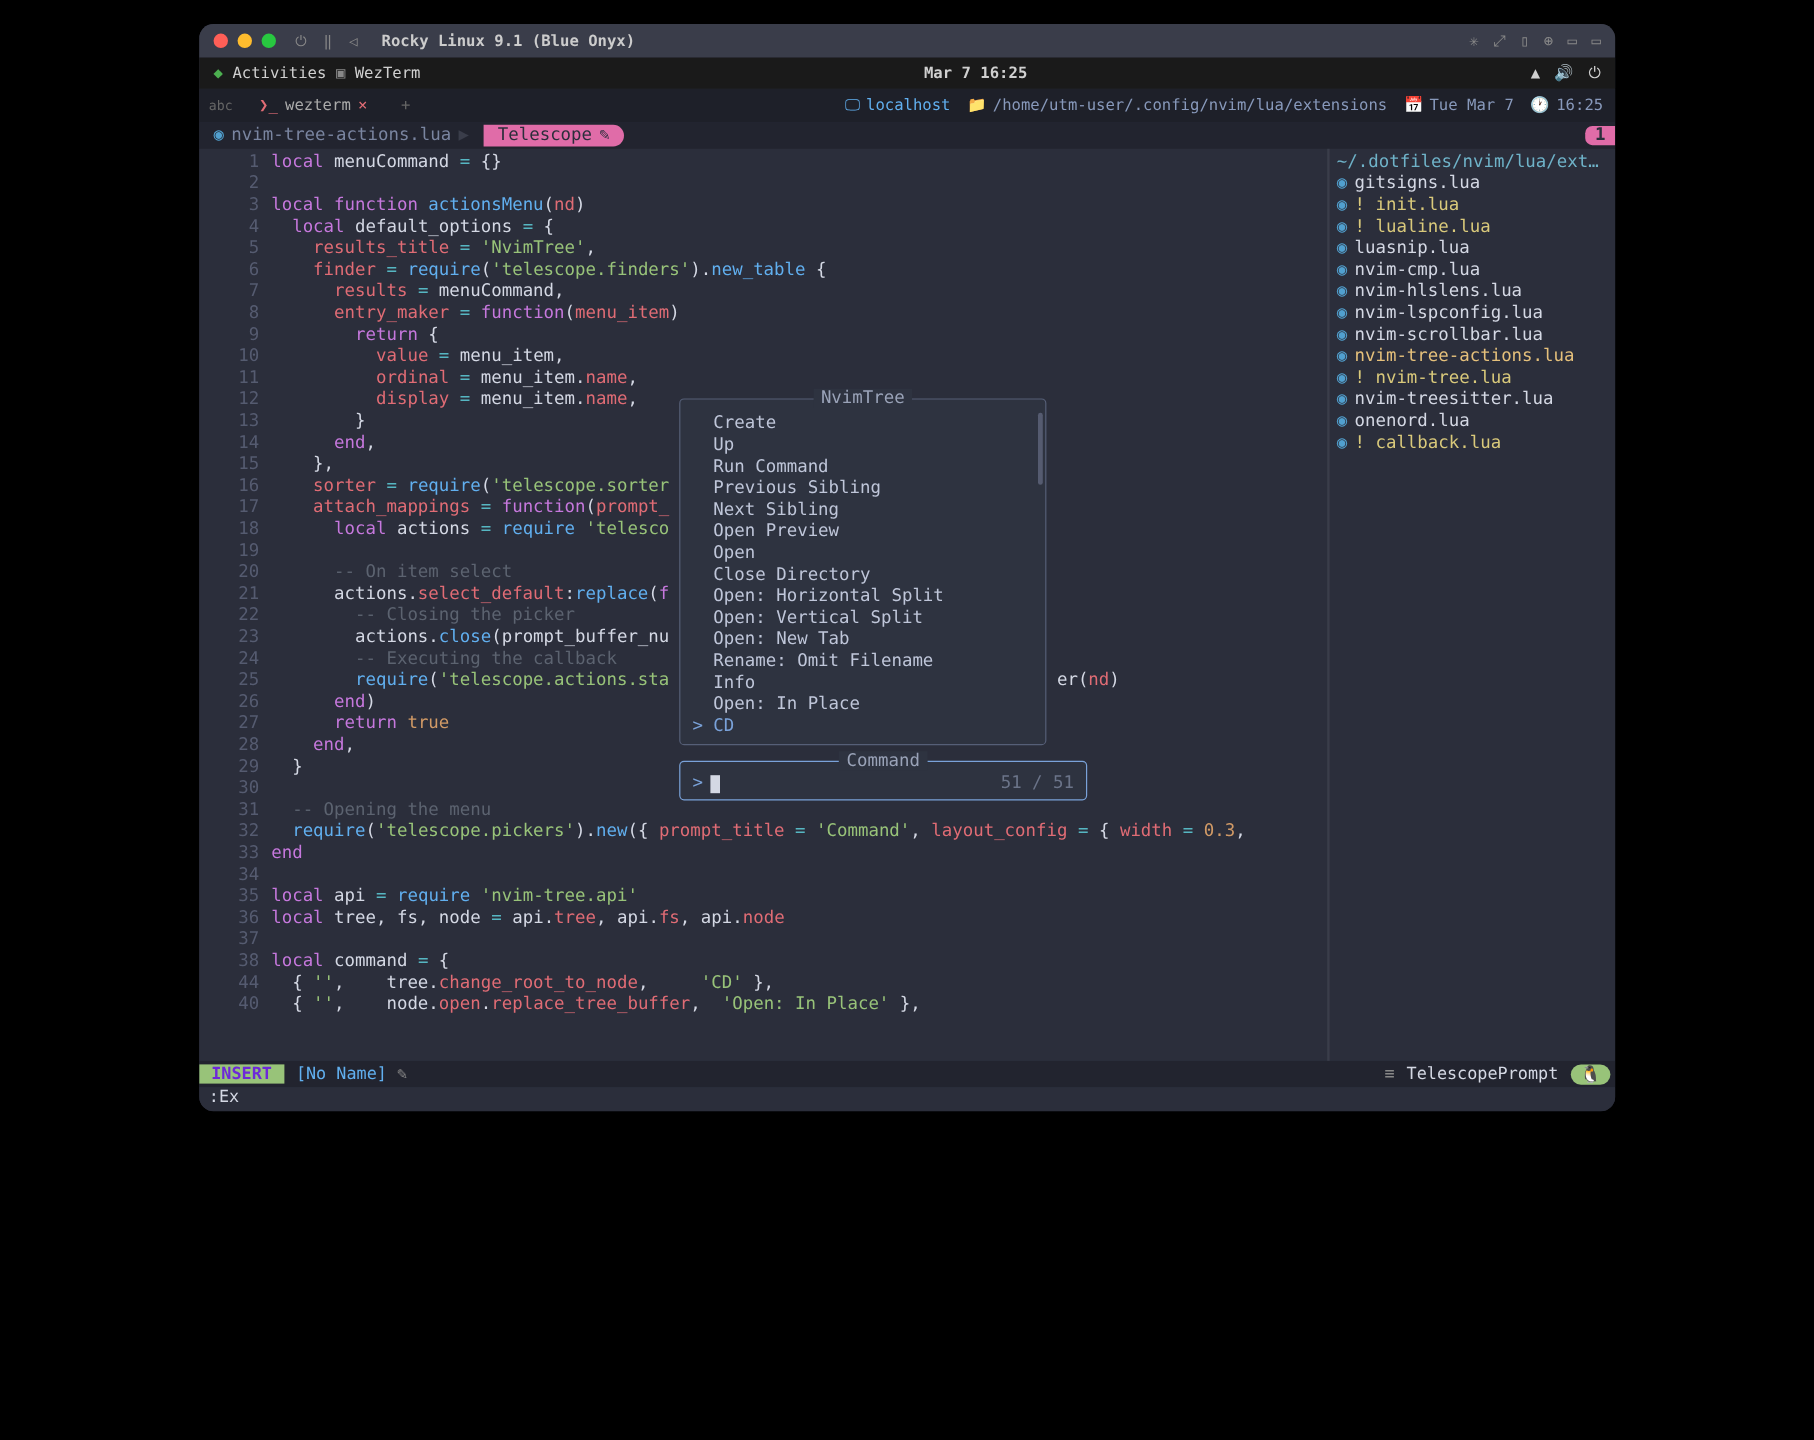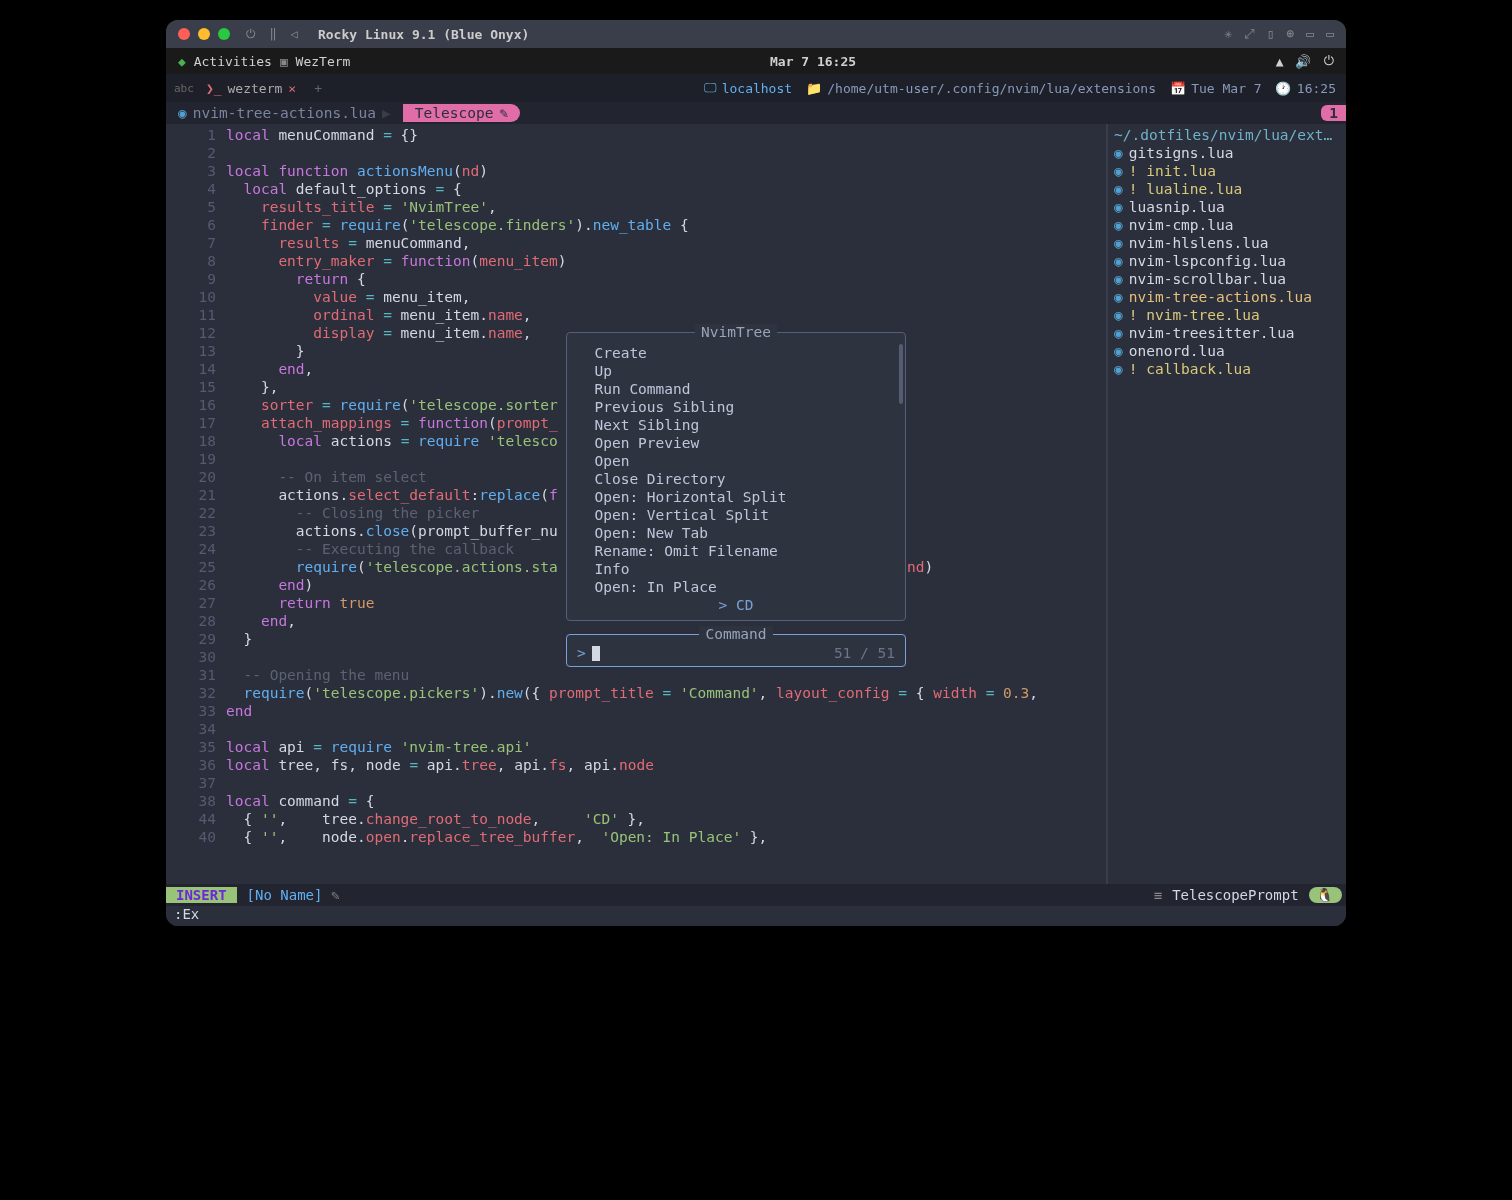--- a/index.html
+++ b/index.html
@@ -10,21 +10,21 @@
 .dot { width:12px; height:12px; border-radius:50%; }
 .dot.r{background:#ff5f57}.dot.y{background:#febc2e}.dot.g{background:#28c840}
 .tb-icons { display:flex; gap:14px; margin-left:8px; color:#888; font-size:12px; align-items:center; }
 .tb-title { flex:1; text-align:left; color:#ccc; font-size:13px; font-weight:600; padding-left:12px; }
 .tb-right { display:flex; gap:12px; color:#888; font-size:13px; }
 .gnome { height:26px; background:#1a1a1a; display:flex; align-items:center; padding:0 12px; color:#d0d0d0; font-size:13px; }
 .gnome-left { display:flex; gap:8px; align-items:center; }
 .gnome-center { flex:1; text-align:center; font-weight:600; }
 .gnome-right { display:flex; gap:12px; align-items:center; }
 .tabbar { height:28px; background:#1e2029; display:flex; align-items:center; color:#888; font-size:13px; }
-.tabbar-left { display:flex; align-items:center; gap:2px; padding-left:8px; }
+.tabbar-left { display:flex; align-items:center; gap:12px; padding-left:8px; }
 .tab { padding:4px 10px; color:#aaa; display:flex; align-items:center; gap:6px; }
 .tab .x { color:#e06c75; }
 .tabbar-right { margin-left:auto; display:flex; align-items:center; gap:14px; padding-right:10px; }
 .tabbar-right .seg { display:flex; align-items:center; gap:5px; }
 .bufline { height:22px; background:#22242f; display:flex; align-items:center; font-size:14.5px; }
 .buf-tab { padding:1px 12px; display:flex; align-items:center; gap:6px; }
 .buf-tab.inactive { color:#7a85a0; }
 .buf-tab.active { background:#e06ca8; color:#2b2e3b; border-radius:0 10px 10px 0; }
 .buf-right { margin-left:auto; background:#e06ca8; color:#2b2e3b; padding:0 8px; border-radius:6px 0 0 6px; font-weight:700; }
 .editor { display:flex; background:#2b2e3b; min-height:760px; position:relative; }
@@ -40,26 +40,26 @@
 
 .kw{color:#c678dd}.fn{color:#61afef}.str{color:#98c379}.num{color:#d19a66}.op{color:#56b6c2}.id{color:#d4d8e4}.prop{color:#e06c75}.cm{color:#5c6370;font-style:normal}.bool{color:#d19a66}
 .statusline { height:22px; background:#22242f; display:flex; align-items:center; font-size:14px; }
 .sl-mode { background:#98c379; color:#6d28d9; padding:0 10px; font-weight:700; }
 .sl-name { color:#61afef; padding:0 10px; }
 .sl-pencil { color:#888; }
 .sl-right { margin-left:auto; display:flex; align-items:center; gap:10px; padding-right:4px; }
 .sl-ft { color:#d4d8e4; }
 .sl-os { background:#98c379; border-radius:10px; padding:0 8px; color:#1e2029; }
 .cmdline { height:20px; background:#2b2e3b; color:#d4d8e4; padding:0 8px; font-size:14px; }
-.popup { position:absolute; left:400px; top:208px; width:340px; background:#2e3340; border:1px solid #565f77; border-radius:4px; color:#bfc6d9; font-size:14.5px; }
+.popup { position:absolute; left:400px; top:208px; width:306px; background:#2e3340; border:1px solid #565f77; border-radius:4px; color:#bfc6d9; font-size:14.5px; }
 .popup-title { text-align:center; color:#9aa3b8; padding:0; margin-top:-9px; }
 .popup-title span { background:#2e3340; padding:0 6px; }
 .popup-body { padding:4px 10px 6px; line-height:18px; max-height:290px; overflow:hidden; position:relative; }
 .popup-body .row { white-space:pre; }
-.popup-body .sel { color:#7aa2d9;text-align:center; }
+.popup-body .sel { color:#7aa2d9; }
 .popup-scroll { position:absolute; right:2px; top:4px; width:4px; height:60px; background:#555b70; border-radius:2px; }
 .prompt { position:absolute; left:400px; top:510px; width:340px; background:#2e3340; border:1px solid #7aa2d9; border-radius:4px; color:#bfc6d9; }
 .prompt-title { text-align:center; margin-top:-9px; }
 .prompt-title span { background:#2e3340; padding:0 6px; color:#9aa3b8; }
 .prompt-body { padding:3px 10px 5px; display:flex; align-items:center; gap:6px; }
 .prompt-body .gt { color:#7aa2d9; }
 .prompt-body .cursor { width:8px; height:15px; background:#d4d8e4; display:inline-block; }
 .prompt-body .count { margin-left:auto; color:#6b7489; }
 </style>
 </head>

